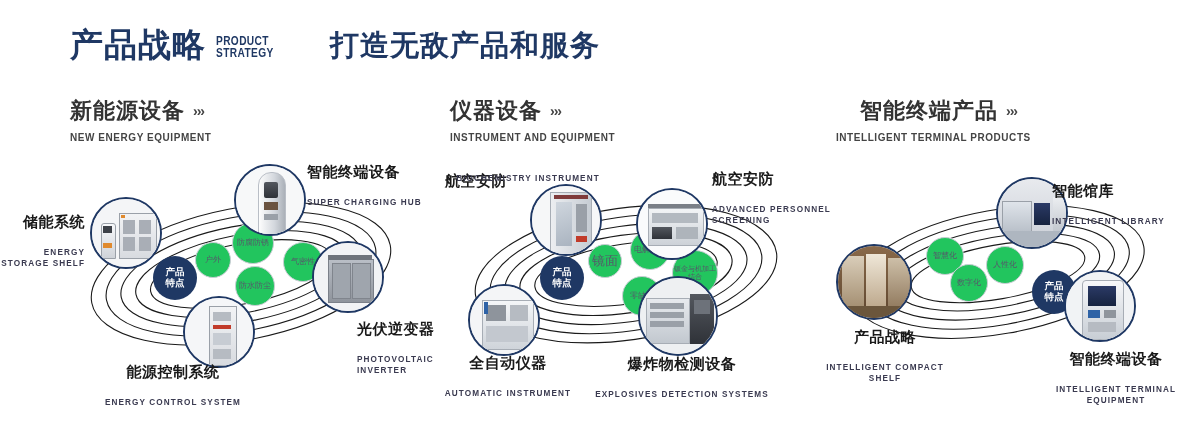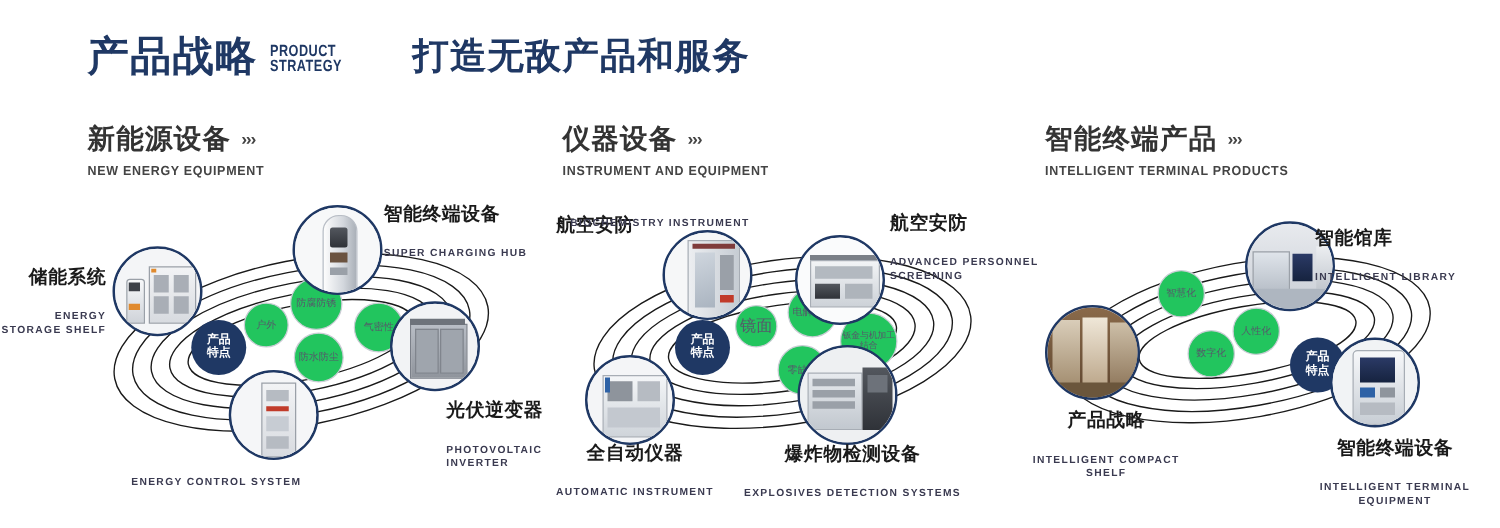--- a/index.html
+++ b/index.html
@@ -27,21 +27,21 @@
   }
 
   
   .sec{position:absolute;}
   .sec .cn{font-size:22px;font-weight:bold;color:#333333;letter-spacing:1px;display:inline-block;vertical-align:middle;}
   .sec .arrows{display:inline-block;vertical-align:middle;margin-left:8px;color:#444;font-size:14px;letter-spacing:-1px;font-weight:bold;}
   .sec .en{font-size:10.5px;color:#444444;letter-spacing:0.6px;margin-top:5px;font-weight:bold;
            transform:scaleX(.95);transform-origin:left top;}
   #sec1{left:70px;top:96px;}
   #sec2{left:450px;top:96px;}
-  #sec3{left:836px;top:96px;}
+  #sec3{left:836px;top:96px;text-align:center;}
 
   
   .group{position:absolute;}
   .orbits{position:absolute;left:0;top:0;}
 
   
   .node{
     position:absolute;border-radius:50%;border:2px solid #1f3864;
     overflow:hidden;background:#e9ecf1;box-sizing:border-box;
   }
@@ -173,20 +173,21 @@
     <div class="node" style="left:128px;top:146px;width:72px;height:72px;">
       <div class="photo" style="background:#f5f6f8;">
         <div class="dev cab" style="left:24px;top:8px;width:26px;height:58px;"></div>
         <div class="dev" style="left:28px;top:14px;width:18px;height:9px;background:#b6bbc2;"></div>
         <div class="dev" style="left:28px;top:27px;width:18px;height:4px;background:#c13b2a;"></div>
         <div class="dev" style="left:28px;top:35px;width:18px;height:12px;background:#c7ccd3;"></div>
         <div class="dev" style="left:28px;top:51px;width:18px;height:10px;background:#b6bbc2;"></div>
       </div>
     </div>
     <div class="cap c" style="left:28px;top:213px;width:180px;">
+      <div class="cn">能源控制系统</div>
       <div class="en">ENERGY CONTROL SYSTEM</div>
     </div>
   </div>
 
   <div class="group" id="g2" style="left:440px;top:150px;width:400px;height:240px;">
     <svg class="orbits" width="400" height="240" viewBox="0 0 400 240">
       <g fill="none" stroke="#1a1a1a" stroke-width="1.1">
         <ellipse cx="186" cy="124" rx="152" ry="66" transform="rotate(-8 186 124)"></ellipse>
         <ellipse cx="186" cy="124" rx="137" ry="57" transform="rotate(-8 186 124)"></ellipse>
         <ellipse cx="186" cy="124" rx="122" ry="48" transform="rotate(-8 186 124)"></ellipse>
@@ -272,21 +273,21 @@
     <svg class="orbits" width="380" height="230" viewBox="0 0 380 230">
       <g fill="none" stroke="#1a1a1a" stroke-width="1.1">
         <ellipse cx="178" cy="112" rx="148" ry="62" transform="rotate(-10 178 112)"></ellipse>
         <ellipse cx="178" cy="112" rx="133" ry="53" transform="rotate(-10 178 112)"></ellipse>
         <ellipse cx="178" cy="112" rx="118" ry="44" transform="rotate(-10 178 112)"></ellipse>
         <ellipse cx="178" cy="112" rx="103" ry="35" transform="rotate(-10 178 112)"></ellipse>
         <ellipse cx="178" cy="112" rx="88" ry="27" transform="rotate(-10 178 112)"></ellipse>
       </g>
     </svg>
 
-    <div class="mini" style="left:106px;top:56px;width:38px;height:38px;font-size:8px;">智慧化</div>
+    <div class="mini" style="left:106px;top:77px;width:38px;height:38px;font-size:8px;">智慧化</div>
     <div class="mini" style="left:130px;top:104px;width:38px;height:38px;font-size:8px;">数字化</div>
     <div class="mini" style="left:166px;top:86px;width:38px;height:38px;font-size:8px;">人性化</div>
     <div class="core" style="left:212px;top:110px;width:44px;height:44px;font-size:9.5px;">
       <div>
         <div>产品</div>
         <div>特点</div>
       </div>
     </div>
 
     <div class="node" style="left:176px;top:17px;width:72px;height:72px;">

